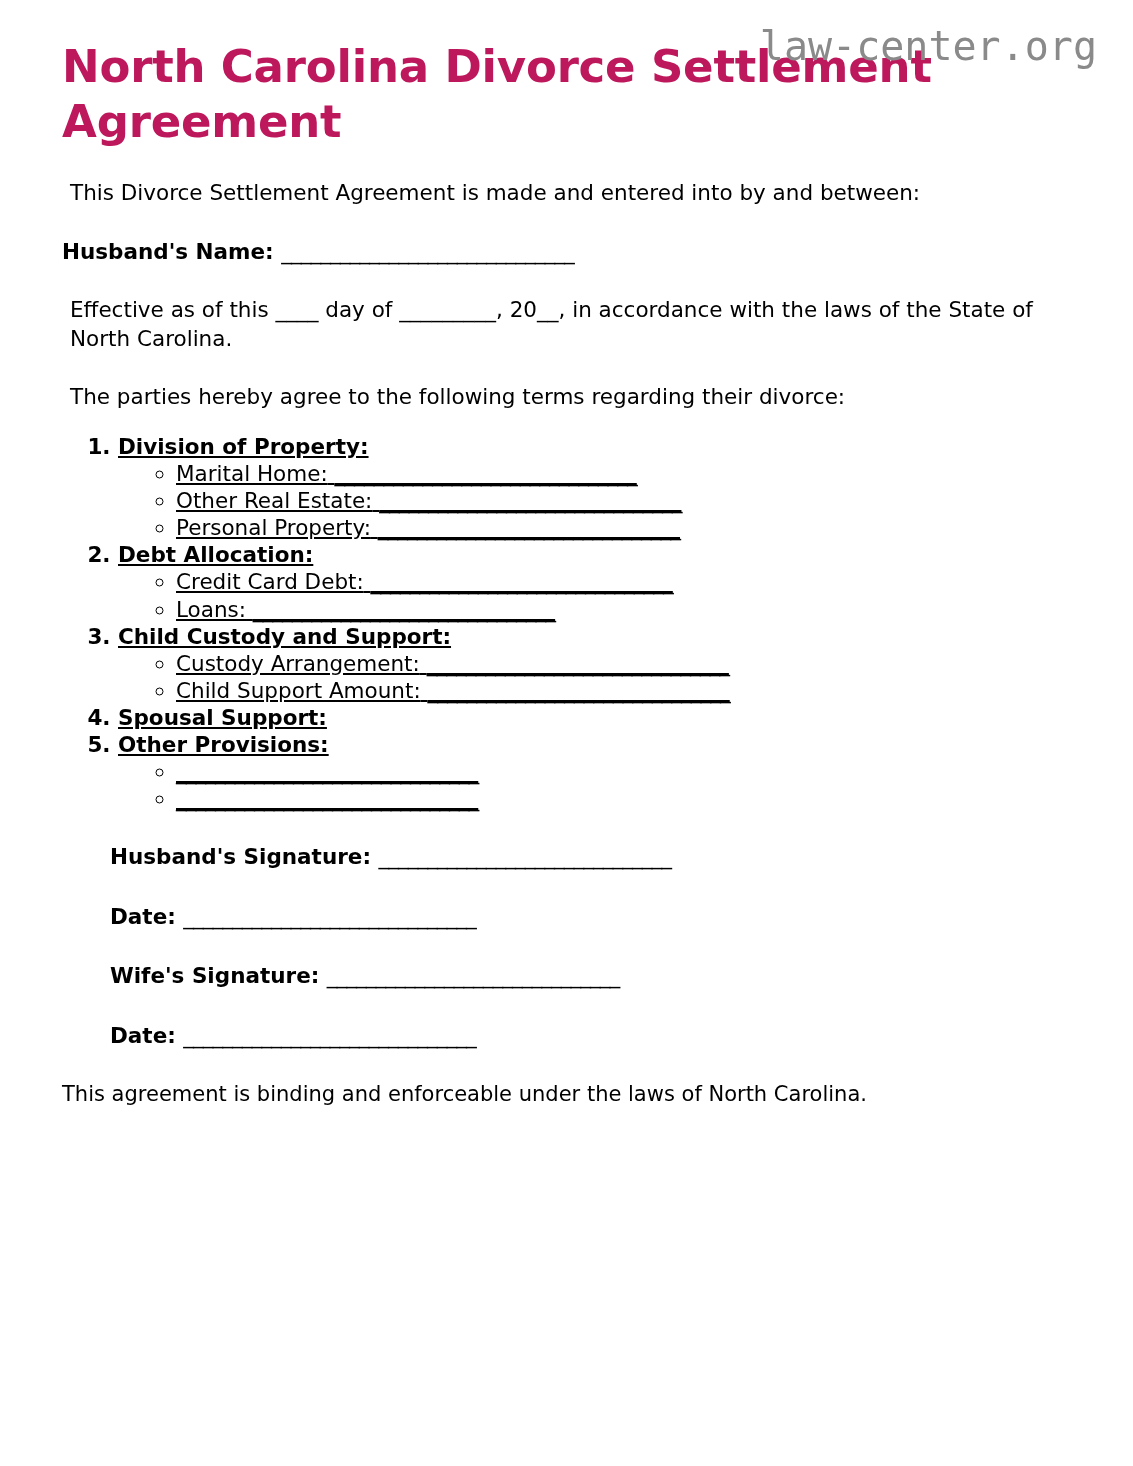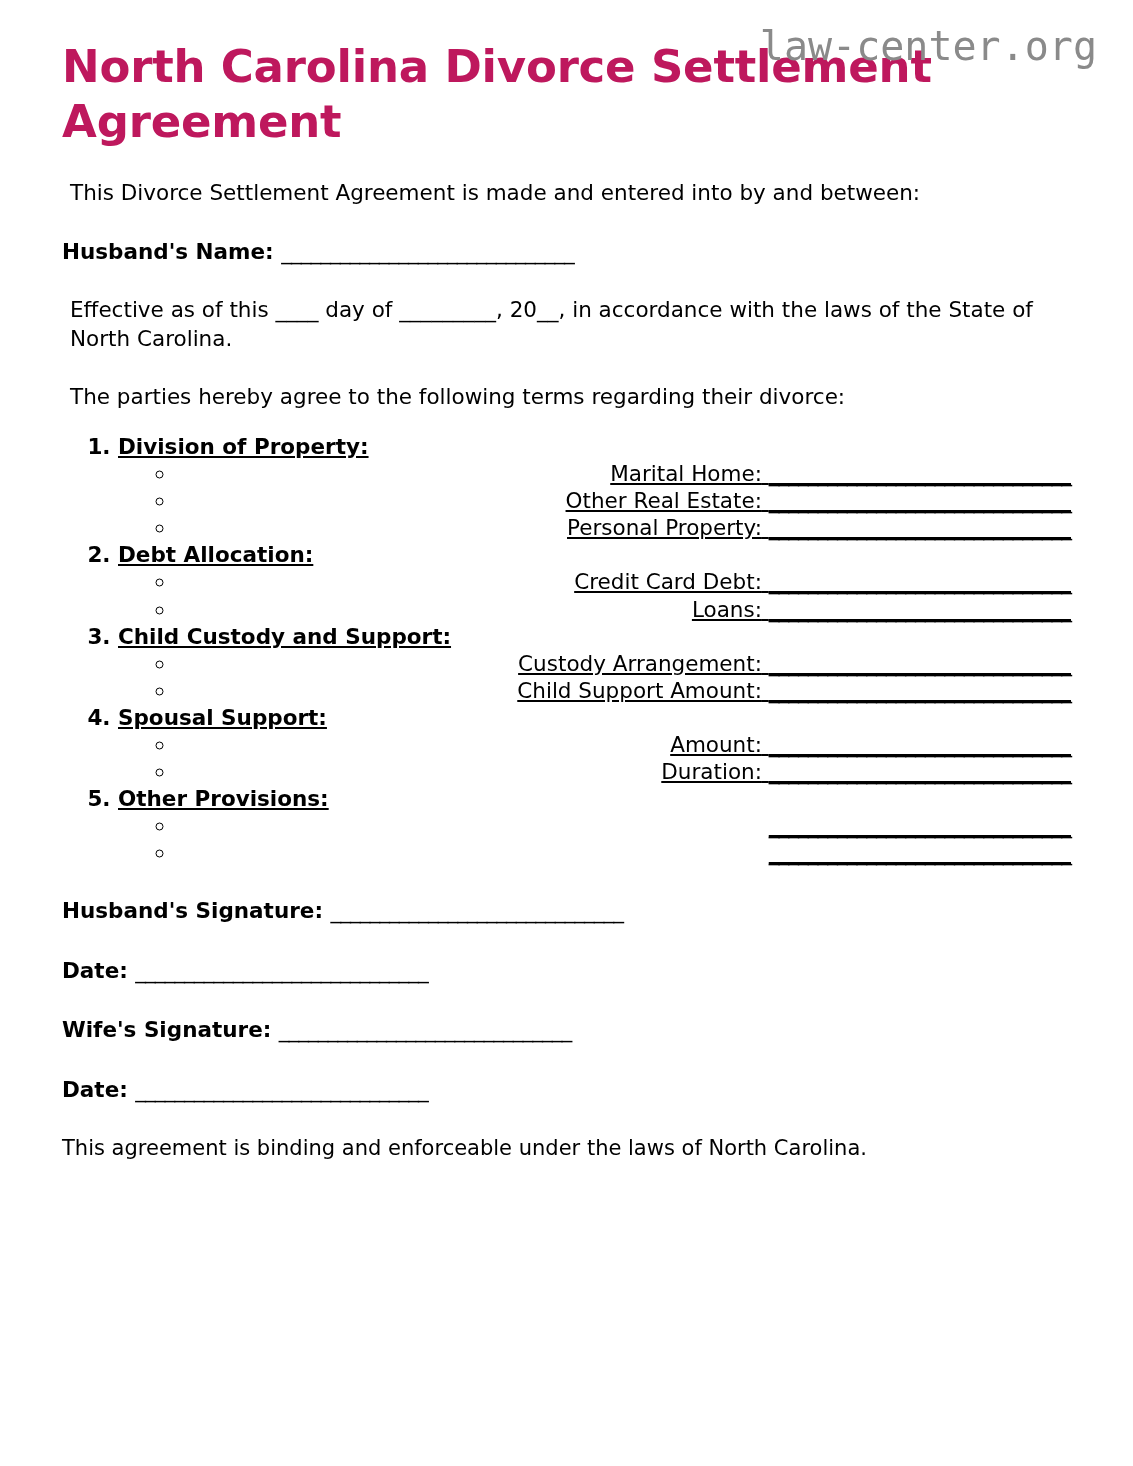--- a/index.html
+++ b/index.html
@@ -77,36 +77,36 @@
     text-decoration: underline;
   }
   ol.terms > li > .li-label {
     font-weight: bold;
   }
   ul.subterms {
     list-style-type: circle;
     margin: 0;
     padding-left: 58px;
     font-weight: normal;
-    text-align: right;
   }
   ul.subterms > li {
     font-weight: normal;
     margin: 0;
     padding: 0;
   }
   ul.subterms > li .sub-label {
     font-weight: normal;
   }
   ul.subterms > li .rule {
     font-weight: normal;
     letter-spacing: -1px;
   }
   .sig-block {
     margin-top: 0;
+    margin-left: 48px;
   }
   .bottom-note {
     font-size: 21px;
     line-height: 1.37;
     margin: 30px 0 0 0;
   }
 </style>
 </head>
 <body>
 
@@ -171,30 +171,20 @@
         </li>
         <li>
           <span class="sub-label">Child Support Amount:</span>
           <span class="rule blanks">_______________________________</span>
         </li>
       </ul>
     </li>
 
     <li>
       <span class="li-label">Spousal Support:</span>
-      <ul class="subterms">
-        <li>
-          <span class="sub-label">Amount:</span>
-          <span class="rule blanks">_______________________________</span>
-        </li>
-        <li>
-          <span class="sub-label">Duration:</span>
-          <span class="rule blanks">_______________________________</span>
-        </li>
-      </ul>
     </li>
 
     <li>
       <span class="li-label">Other Provisions:</span>
       <ul class="subterms">
         <li>
           <span class="sub-label"></span>
           <span class="rule blanks">_______________________________</span>
         </li>
         <li>

